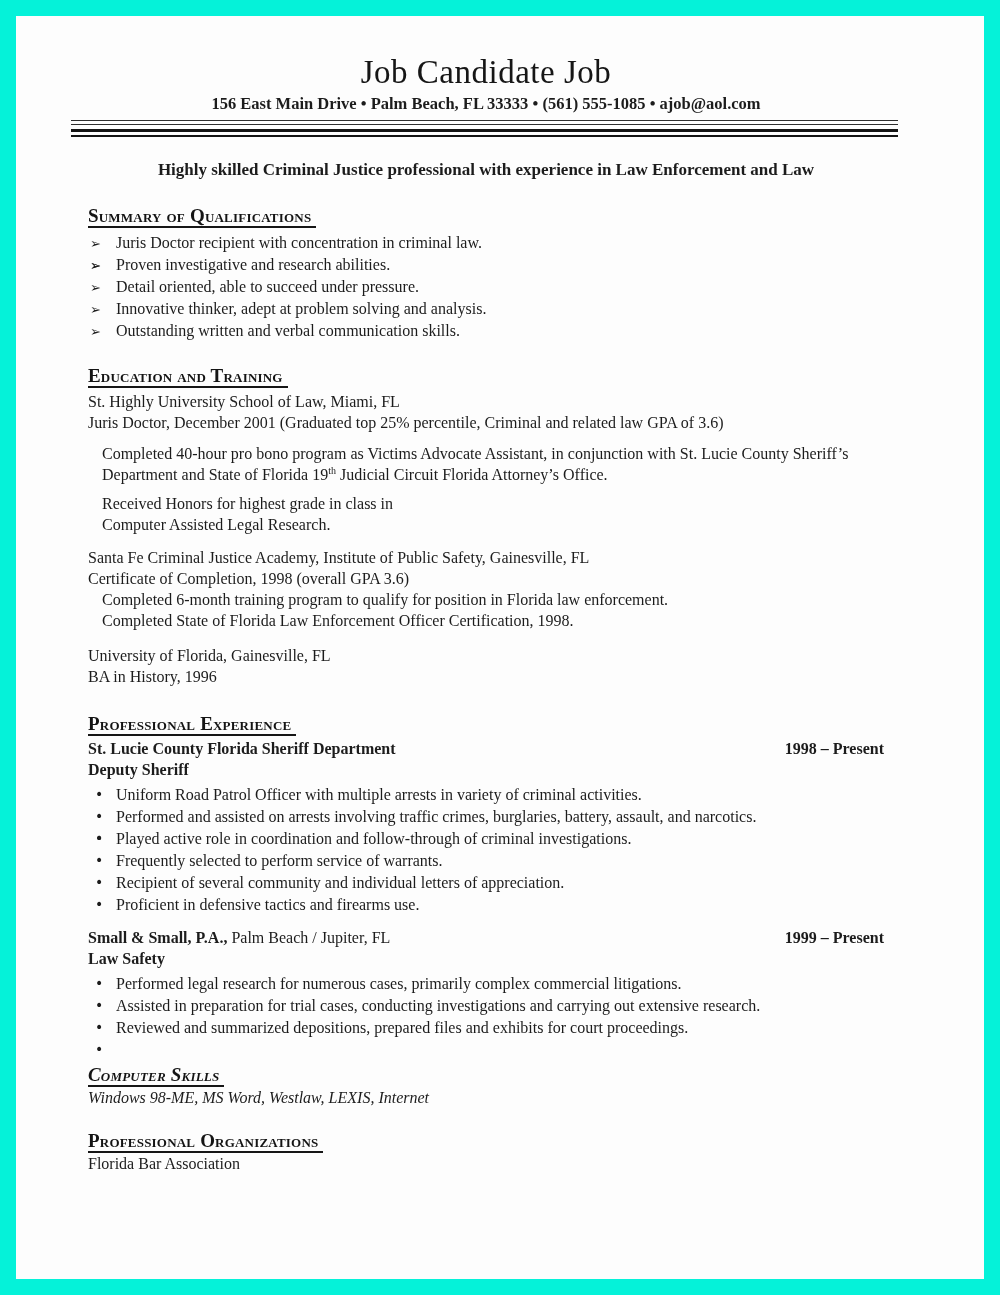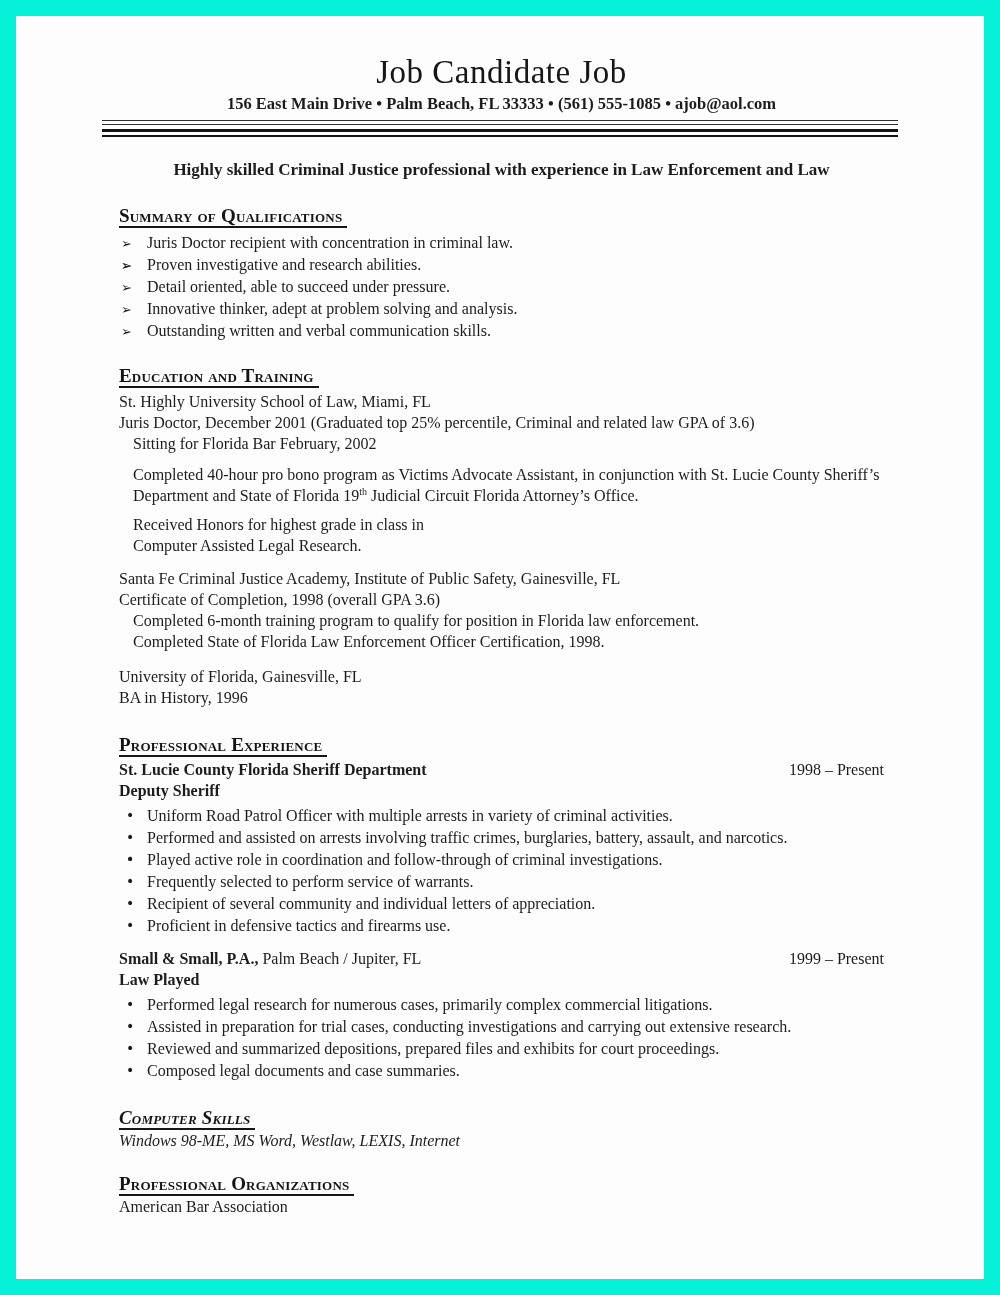--- a/index.html
+++ b/index.html
@@ -6,21 +6,21 @@
   body {
     width:1000px; height:1295px;
     background:#05f2d9;
     font-family:"Liberation Serif","DejaVu Serif",serif;
   }
   .page {
     position:absolute; left:16px; top:16px;
     width:968px; height:1263px;
     background:#fdfdfd;
     box-sizing:border-box;
-    padding:38px 100px 0 103px;
+    padding:38px 100px 0 72px;
     color:#1c1c1c;
     font-size:16px; line-height:21px;
     overflow:hidden;
   }
   .name {
     margin:0; text-align:center;
     font-size:33px; font-weight:normal; line-height:36px;
     letter-spacing:0.5px; color:#161616;
   }
   .contact {
@@ -62,21 +62,21 @@
   .line { margin:0; }
   .ind  { margin-left:14px; }
   .gap8  { height:8px; }
   .gap10 { height:10px; }
   .gap12 { height:12px; }
   .gap14 { height:14px; }
   .job-head { display:flex; justify-content:space-between; margin-top:12px; }
   .job-head.first { margin-top:0; }
   .employer { font-weight:bold; }
   .employer .loc { font-weight:normal; }
-  .dates { font-weight:normal; white-space:nowrap; }
+  .dates { font-weight:bold; white-space:nowrap; }
   .job-title { font-weight:bold; margin:0; }
   sup { font-size:10px; line-height:0; }
 </style>
 </head>
 <body>
 
 <div class="page">
 
   <header>
     <h1 class="name">Job Candidate Job</h1>
@@ -96,21 +96,20 @@
       <li><span class="bullet arrow">➢</span><span>Innovative thinker, adept at problem solving and analysis.</span></li>
       <li><span class="bullet arrow">➢</span><span>Outstanding written and verbal communication skills.</span></li>
     </ul>
   </section>
 
   <section class="mt-education">
     <h2 class="sec-head">Education and Training</h2>
     <div style="margin-top:3px;">
       <p class="line">St. Highly University School of Law, Miami, FL</p>
       <p class="line">Juris Doctor, December 2001 (Graduated top 25% percentile, Criminal and related law GPA of 3.6)</p>
-      <p class="line ind">Sitting for Florida Bar February, 2002</p>
       <div class="gap10"></div>
       <p class="line ind"><span>Completed 40-hour pro bono program as Victims Advocate Assistant, in conjunction with St. Lucie County Sheriff’s Department and State of Florida 19</span><sup>th</sup><span> Judicial Circuit Florida Attorney’s Office.</span></p>
       <div class="gap8"></div>
       <p class="line ind">Received Honors for highest grade in class in</p>
       <p class="line ind">Computer Assisted Legal Research.</p>
       <div class="gap12"></div>
       <p class="line">Santa Fe Criminal Justice Academy, Institute of Public Safety, Gainesville, FL</p>
       <p class="line">Certificate of Completion, 1998 (overall GPA 3.6)</p>
       <p class="line ind">Completed 6-month training program to qualify for position in Florida law enforcement.</p>
       <p class="line ind">Completed State of Florida Law Enforcement Officer Certification, 1998.</p>
@@ -138,33 +137,33 @@
         <li><span class="bullet dot">•</span><span>Recipient of several community and individual letters of appreciation.</span></li>
         <li><span class="bullet dot">•</span><span>Proficient in defensive tactics and firearms use.</span></li>
       </ul>
     </div>
 
     <div>
       <div class="job-head">
         <span class="employer"><span>Small &amp; Small, P.A.,</span><span class="loc"> Palm Beach / Jupiter, FL</span></span>
         <span class="dates">1999 – Present</span>
       </div>
-      <p class="job-title">Law Played</p>
+      <p class="job-title">Law Safety</p>
       <ul>
         <li><span class="bullet dot">•</span><span>Performed legal research for numerous cases, primarily complex commercial litigations.</span></li>
         <li><span class="bullet dot">•</span><span>Assisted in preparation for trial cases, conducting investigations and carrying out extensive research.</span></li>
         <li><span class="bullet dot">•</span><span>Reviewed and summarized depositions, prepared files and exhibits for court proceedings.</span></li>
-        <li><span class="bullet dot">•</span><span>Composed legal documents and case summaries.</span></li>
+        <li><span class="bullet dot">•</span></li>
       </ul>
     </div>
   </section>
 
   <section class="mt-skills">
     <h2 class="sec-head">Computer Skills</h2>
     <p class="line">Windows 98-ME, MS Word, Westlaw, LEXIS, Internet</p>
   </section>
 
   <section class="mt-orgs">
     <h2 class="sec-head">Professional Organizations</h2>
-    <p class="line">American Bar Association</p>
+    <p class="line">Florida Bar Association</p>
   </section>
 
 </div>
 
 </body></html>

